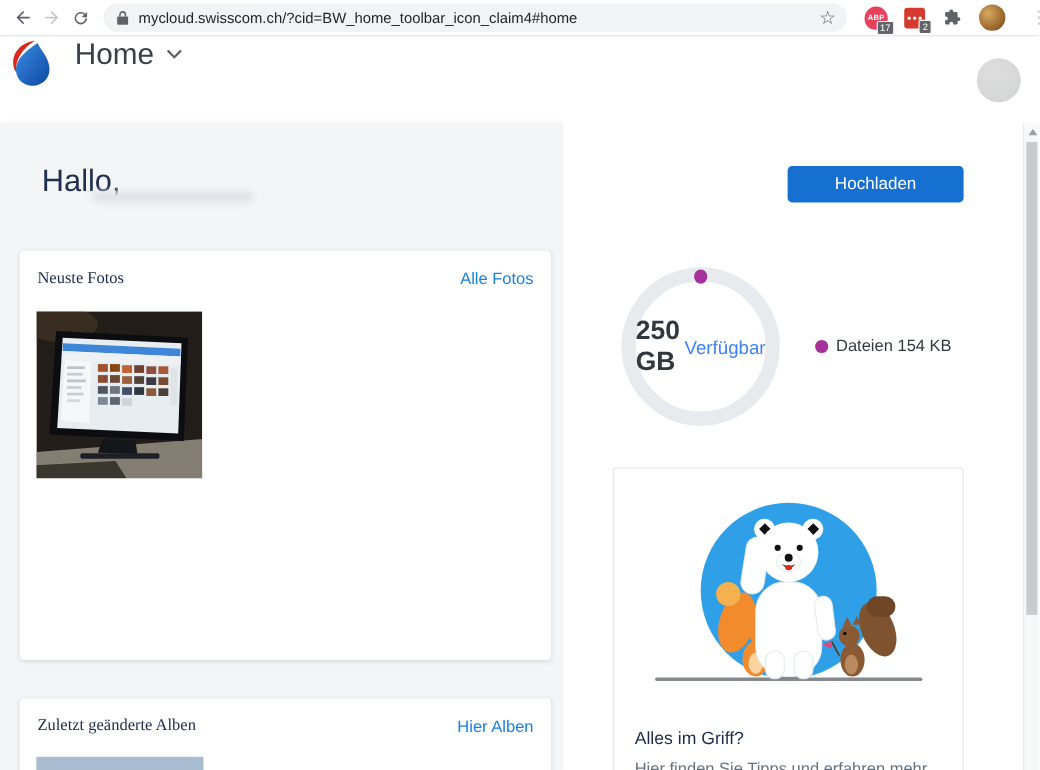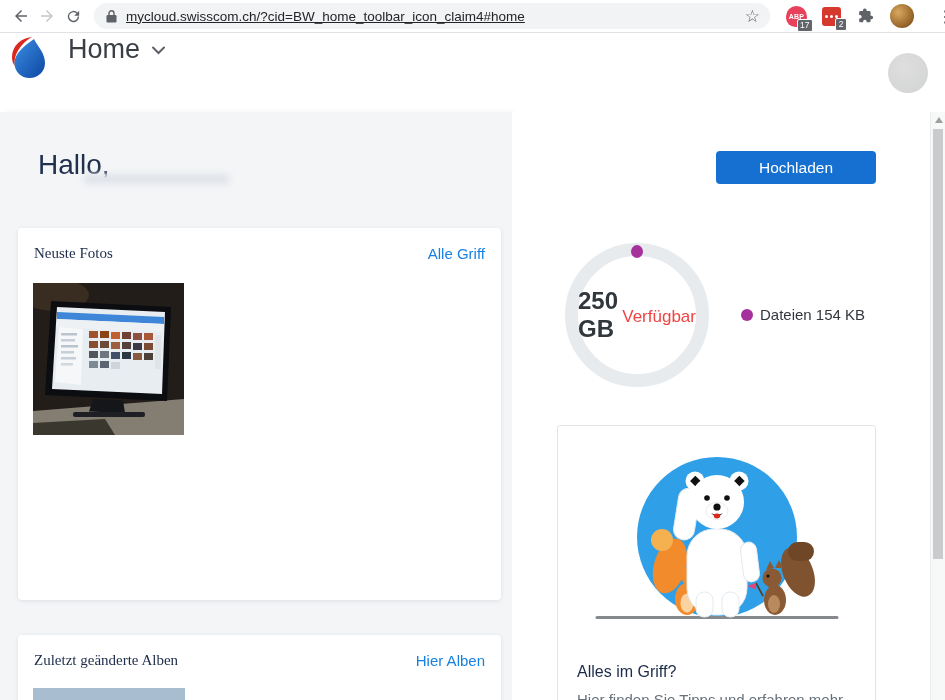--- a/index.html
+++ b/index.html
@@ -9,21 +9,21 @@
 
   
   .browser-bar { position:absolute; left:0; top:0; width:945px; height:33px;
     background:#fff; border-bottom:1px solid #dfe1e5; display:flex; align-items:center; }
   .nav-btn { width:26px; height:26px; display:flex; align-items:center; justify-content:center;
     border-radius:50%; cursor:pointer; flex:0 0 auto; }
   .nav-btn.back { margin-left:8px; }
   .omnibox { margin-left:8px; width:676px; height:26px; background:#f1f3f4; border-radius:13px;
     display:flex; align-items:center; padding:0 10px 0 12px; flex:0 0 auto; }
   .lock { display:flex; margin-right:9px; flex:0 0 auto; }
-  .url-text { flex:1; font-size:13.5px; color:#232529; white-space:nowrap; overflow:hidden;text-decoration:underline; }
+  .url-text { flex:1; font-size:13.5px; color:#232529; white-space:nowrap; overflow:hidden; }
   .star-glyph { font-size:17px; color:#5f6368; margin-left:8px; flex:0 0 auto; cursor:pointer; }
   .ext-row { display:flex; align-items:center; margin-left:16px; gap:15px; }
   .ext { position:relative; cursor:pointer; }
   .abp-shape { width:21px; height:21px; background:#e8415b; border-radius:50% 50% 44% 44%;
     display:flex; align-items:center; justify-content:center; }
   .abp-shape span { color:#fff; font-size:7px; font-weight:bold; letter-spacing:.2px; }
   .ext-badge { position:absolute; bottom:-5px; right:-6px; background:#62666b; color:#fff;
     font-size:8.5px; line-height:11px; padding:0 2.5px; border-radius:2px; border:1px solid #fff; }
   .red-shape { width:19px; height:19px; background:#d63a2f; border-radius:3px;
     display:flex; align-items:center; justify-content:center; gap:2px; }
@@ -66,21 +66,21 @@
   .upload-btn { position:absolute; left:204px; top:39px; width:160px; height:33px;
     background:#1570d2; color:#fff; font-size:15.5px; font-family:"Liberation Sans",sans-serif;
     border:none; border-radius:4px; cursor:pointer; }
   .donut { position:absolute; left:53px; top:131px; width:144px; height:144px;
     border:13px solid #e8ebee; border-radius:50%; }
   .donut-dot { position:absolute; left:calc(50% - 6px); top:-11px; width:12px; height:13px;
     background:#a5329c; border-radius:50%; }
   .donut-center { position:absolute; inset:0; display:flex; 
     align-items:center; justify-content:center; }
   .donut-amount { font-size:24px; font-weight:bold; color:#32373c; }
-  .donut-avail { font-size:17px; color:#ef4444; margin-top:3px; }
+  .donut-avail { font-size:17px; color:#3b82f6; margin-top:3px; }
   .legend { position:absolute; left:229px; top:194px; display:flex; align-items:center; gap:7px; }
   .legend-dot { width:12px; height:12px; border-radius:50%; background:#a5329c; }
   .legend-text { font-size:15px; color:#33383e; }
   .tips-card { position:absolute; left:45px; top:313px; width:319px; height:300px;
     background:#fff; border:1px solid #e2e5e8; border-radius:3px; cursor:pointer; }
   .tips-illustration { position:absolute; left:34px; top:28px; }
   .tips-title { position:absolute; left:19px; top:237px; font-size:16px; color:#1c2b4a; }
   .tips-text { position:absolute; left:19px; top:264px; right:12px; font-size:15px;
     color:#67717c; line-height:1.35; }
 
@@ -173,21 +173,21 @@
     </div>
     <div class="user-avatar"></div>
   </div>
 
   <div class="left-panel">
     <h1 class="greeting">Hallo,</h1>
     <div class="redacted"></div>
 
     <div class="card photos-card">
       <span class="card-title">Neuste Fotos</span>
-      <a class="card-link">Alle Griff</a>
+      <a class="card-link">Alle Fotos</a>
       <div class="photo-thumb">
         <svg width="151" height="152" viewBox="0 0 151 152">
           <rect width="151" height="152" fill="#221d18"></rect>
           <ellipse cx="22" cy="12" rx="34" ry="16" fill="#4a3a28" opacity="0.55"></ellipse>
           <polygon points="0,128 151,116 151,152 0,152" fill="#837d72"></polygon>
           <polygon points="18,18 138,24 134,118 12,112" fill="#0c0d10"></polygon>
           <polygon points="24,24 132,29 129,111 19,106" fill="#e8edf1"></polygon>
           <polygon points="24,29 131,34 131,41 24,36" fill="#3e86d8"></polygon>
           <polygon points="24,36 131,41 131,49 24,44" fill="#eef1f4"></polygon>
           <polygon points="26,44 50,46 48,102 22,99" fill="#f5f7f9"></polygon>

